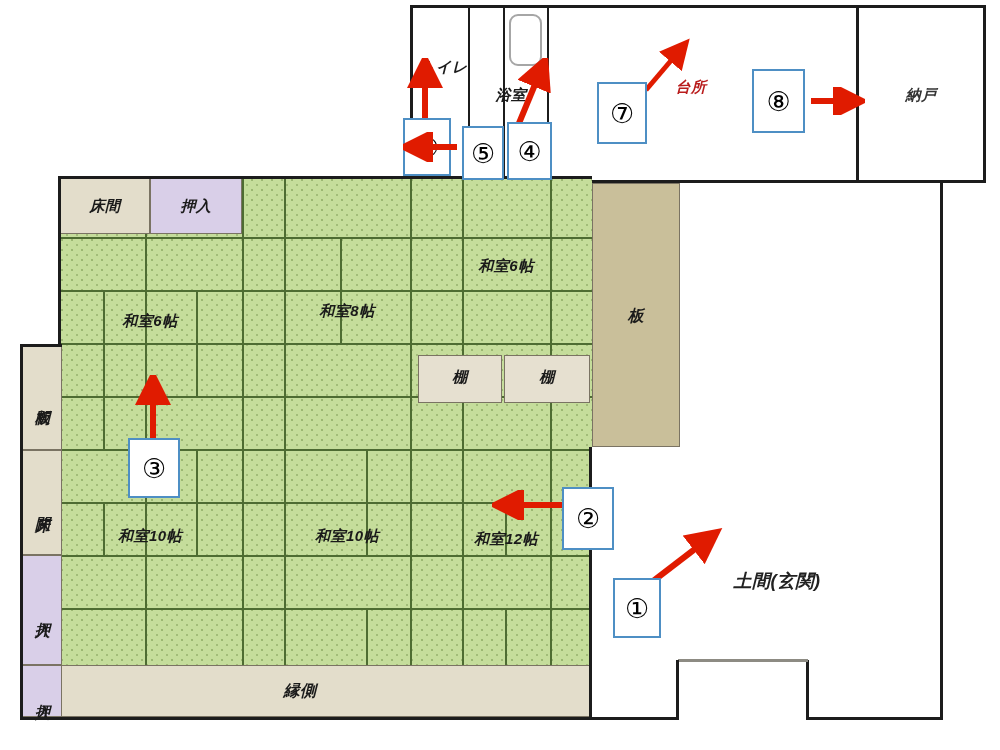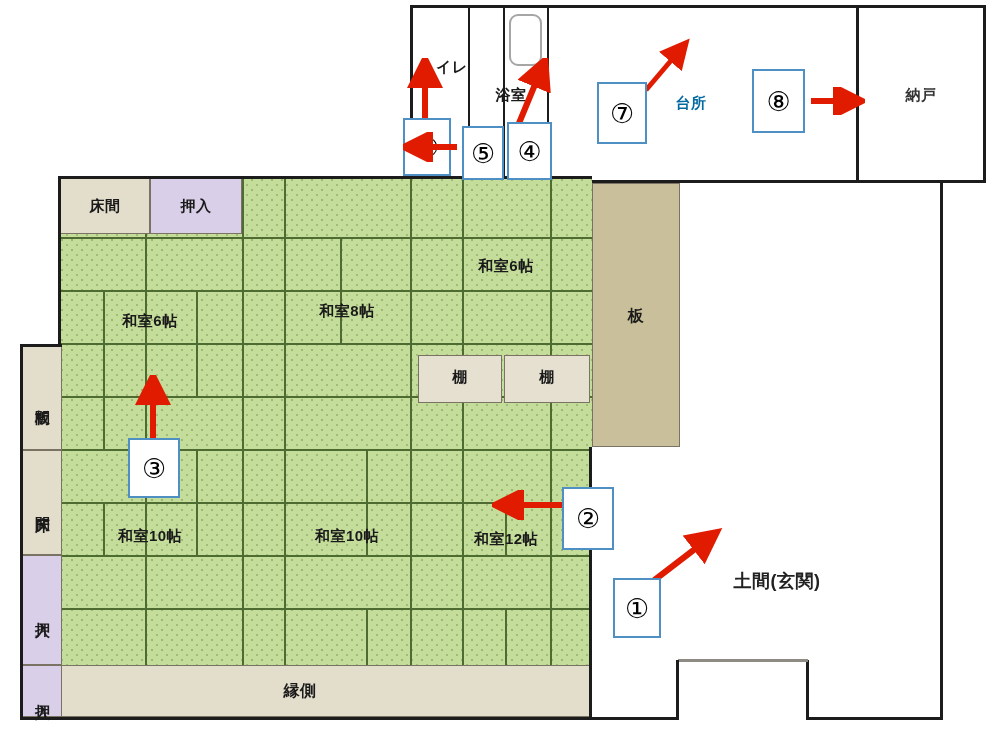--- a/index.html
+++ b/index.html
@@ -5,21 +5,21 @@
   html,body{margin:0;padding:0;background:#ffffff;}
   body{width:1000px;height:750px;overflow:hidden;
        font-family:"Liberation Sans","DejaVu Sans",sans-serif;}
   #plan{position:relative;width:1000px;height:750px;background:#ffffff;}
 
   
   .reg{position:absolute;box-sizing:border-box;}
   .lbl{position:absolute;box-sizing:border-box;display:flex;
        align-items:center;justify-content:center;
        color:#1a1a1a;font-weight:bold;letter-spacing:.5px;
-       white-space:pre;pointer-events:none;}
+       white-space:pre;pointer-events:none;font-style:italic;}
   .vlbl{writing-mode:vertical-rl;text-orientation:upright;}
 
   
   .tatami{
     background-color:#c5dd9b;
     background-image:
       radial-gradient(circle at 2px 2px, rgba(120,150,80,.55) 1.1px, transparent 1.3px),
       radial-gradient(circle at 7px 7px, rgba(120,150,80,.45) 1.1px, transparent 1.3px);
     background-size:10px 10px,10px 10px;
   }
@@ -57,22 +57,22 @@
 
   <div class="wall" style="left:468px;top:5px;width:2px;height:178px;"></div>
   <div class="wall" style="left:503px;top:5px;width:2px;height:178px;"></div>
   <div class="wall" style="left:547px;top:5px;width:2px;height:178px;"></div>
 
   <div class="reg" style="left:509px;top:14px;width:33px;height:52px;
               border:2px solid #a6a6a6;border-radius:9px;background:#ffffff;"></div>
 
   <div class="lbl" style="left:420px;top:56px;width:48px;height:22px;font-size:15px;">トイレ</div>
   <div class="lbl" style="left:486px;top:84px;width:50px;height:22px;font-size:15px;">浴室</div>
-  <div class="lbl" style="left:662px;top:92px;width:58px;height:22px;font-size:15px;
-              color:#0369a1;">台所</div>
+  <div class="lbl" style="left:662px;top:76px;width:58px;height:22px;font-size:15px;
+              color:#b91c1c;">台所</div>
   <div class="lbl" style="left:892px;top:84px;width:58px;height:22px;font-size:15px;
               color:#333;">納戸</div>
 
   <div class="reg white" style="left:590px;top:183px;width:353px;height:537px;"></div>
 
   <div class="wall" style="left:940px;top:183px;width:3px;height:537px;"></div>
   <div class="wall" style="left:808px;top:717px;width:135px;height:3px;"></div>
   <div class="wall" style="left:806px;top:660px;width:3px;height:60px;"></div>
   <div class="hair2" style="left:678px;top:659px;width:130px;height:3px;"></div>
   <div class="wall" style="left:676px;top:660px;width:3px;height:60px;"></div>

